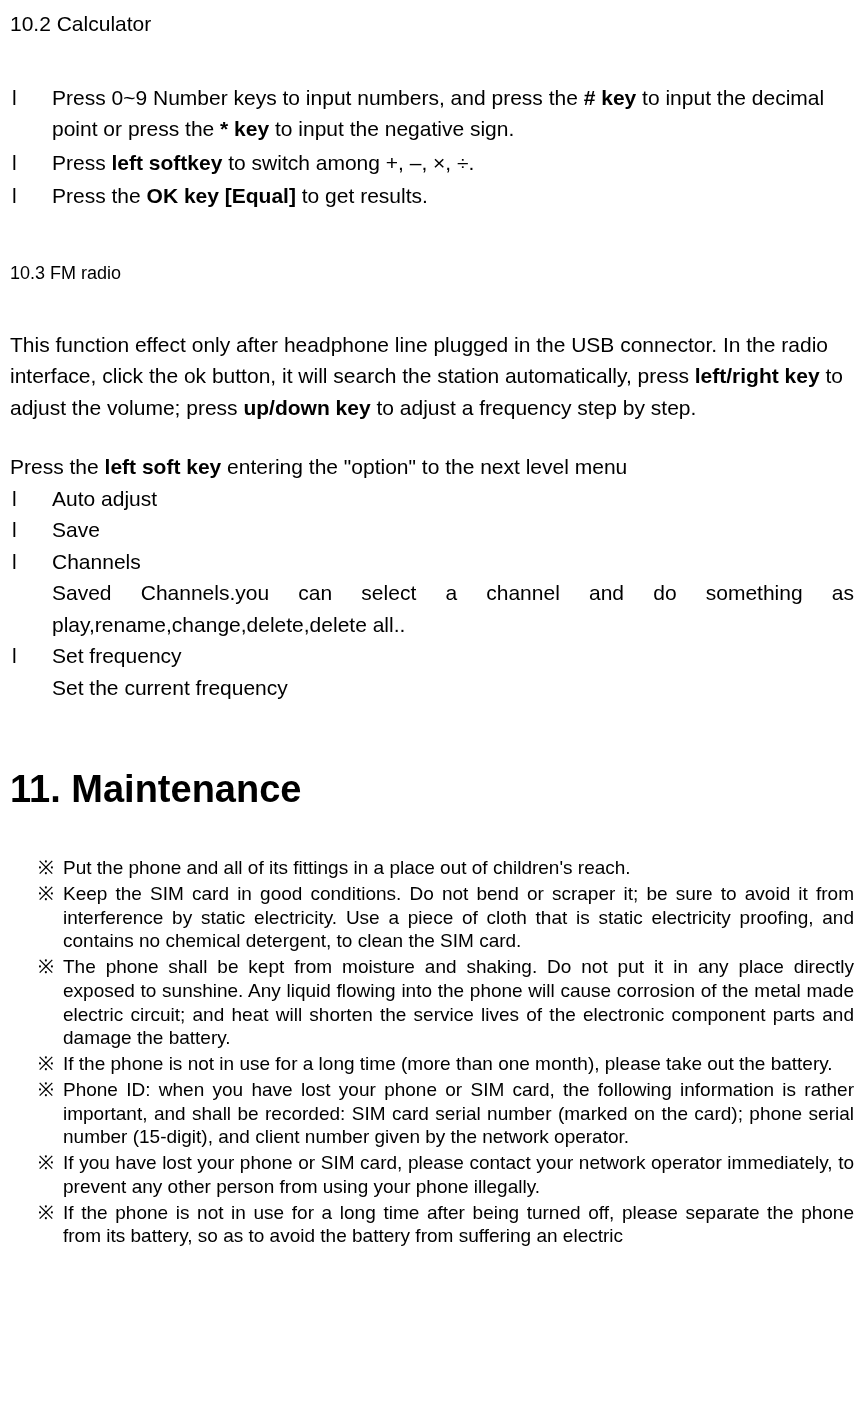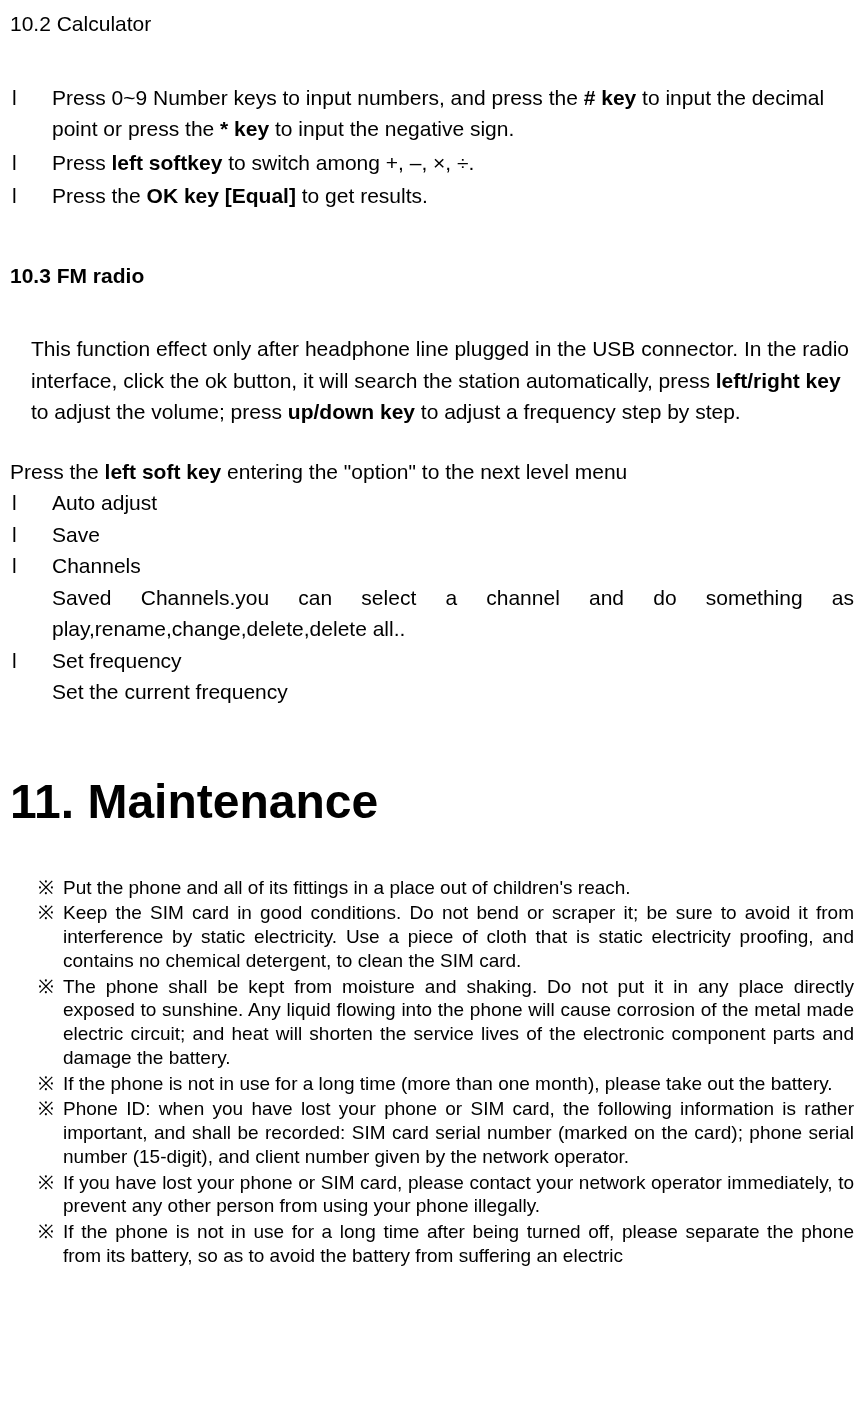--- a/index.html
+++ b/index.html
@@ -30,48 +30,47 @@
     }
     .bullet-marker {
       width: 42px;
       flex-shrink: 0;
       padding-left: 2px;
     }
     .bullet-content {
       flex: 1;
     }
     .section-heading-103 {
-      font-weight: bold;
-      font-size: 21px;
+      font-weight: normal;
+      font-size: 18px;
       margin-top: 28px;
       margin-bottom: 42px;
     }
     .para {
       margin-bottom: 0;
     }
     .para-intro {
       margin-bottom: 28px;
-      margin-left: 21px;
     }
     .fm-option-block {
       margin-bottom: 0;
     }
     .fm-option-line {
       display: flex;
     }
     .fm-desc-indent {
       padding-left: 34px;
     }
     .fm-desc-indent2 {
       padding-left: 42px;
       text-align: justify;
     }
     .chapter-heading {
       font-weight: bold;
-      font-size: 48px;
+      font-size: 38px;
       margin-top: 58px;
       margin-bottom: 38px;
     }
     .maint-list {
       padding-left: 28px;
     }
     .maint-item {
       display: flex;
       font-size: 19px;
       line-height: 1.25;

